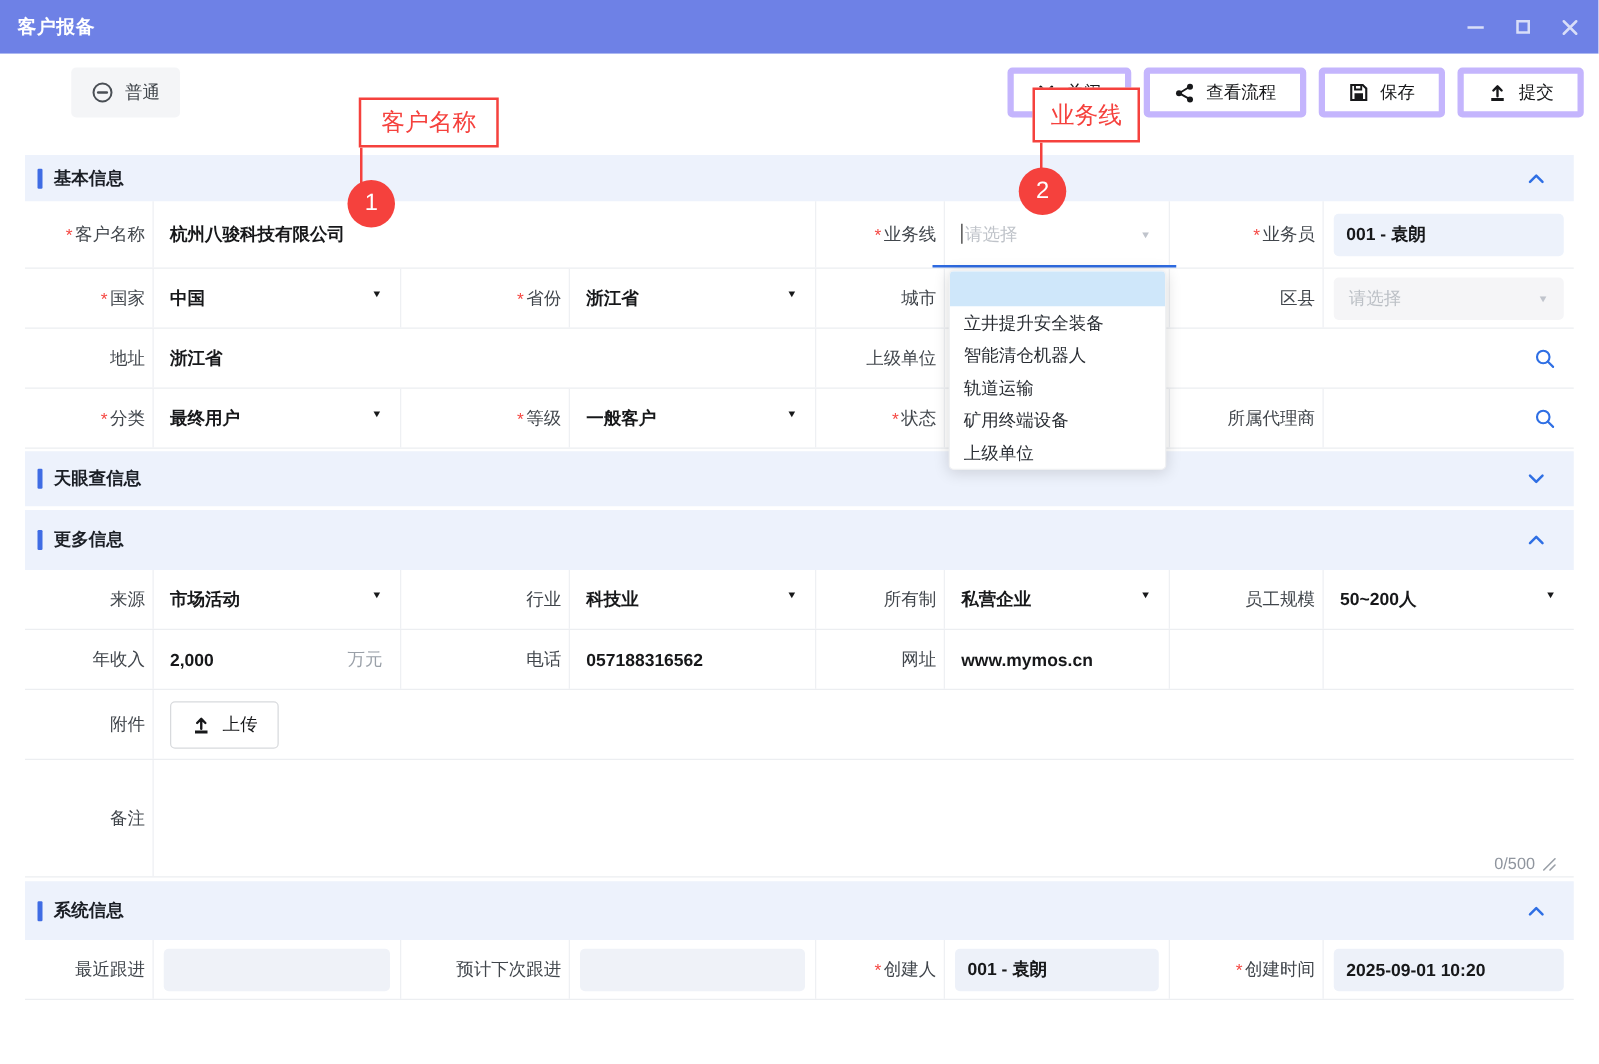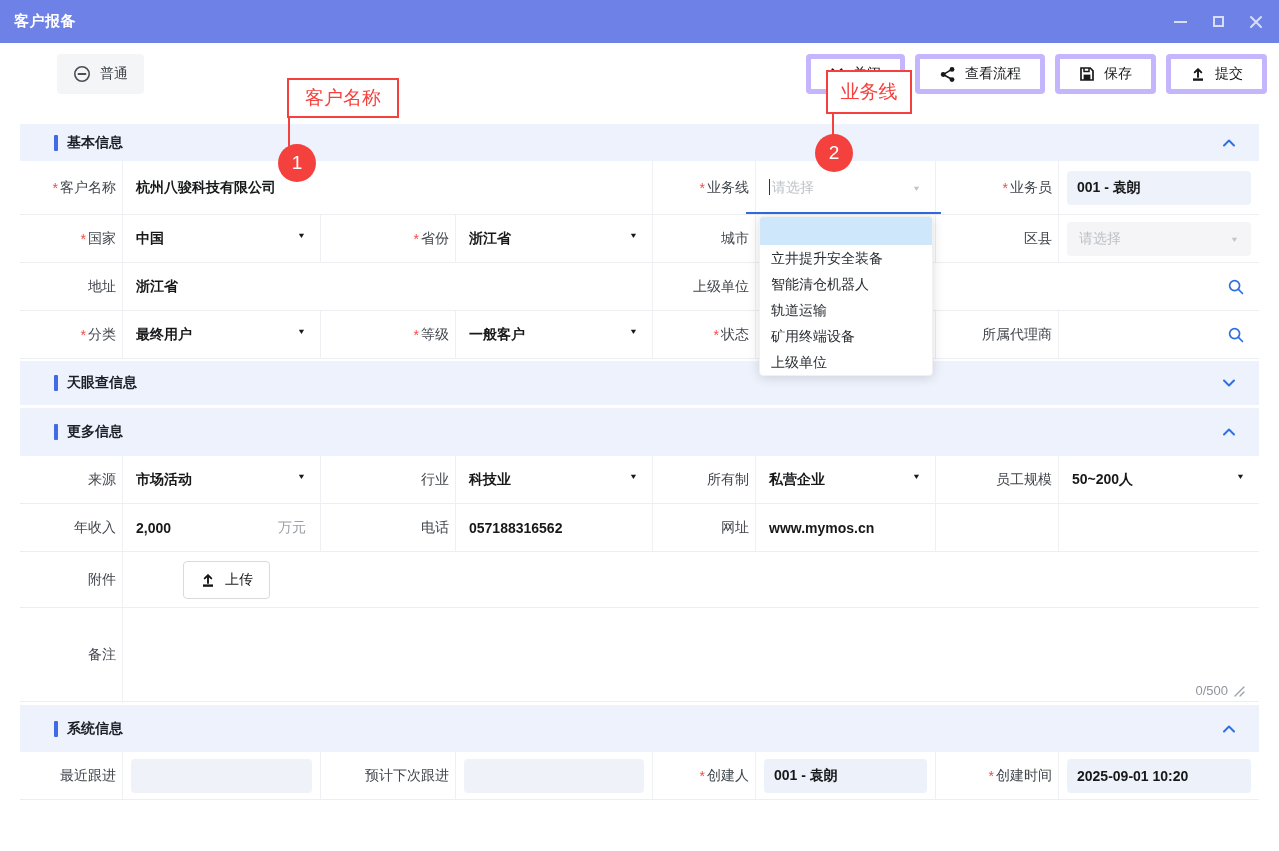--- a/index.html
+++ b/index.html
@@ -15,36 +15,36 @@
   .wc-max i { display:block; width:11px; height:11px; border:2px solid #d9def8; }
 
   
   .toolbar { position:absolute; left:0; top:43px; width:100%; height:70px; background:#fff; }
   .chip { position:absolute; left:57px; top:11px; height:40px; background:#f4f5f7; border-radius:4px; display:flex; align-items:center; gap:9px; padding:0 16px; color:#3f444a; font-size:14px; }
   .tb-buttons { position:absolute; right:12px; top:11px; display:flex; gap:10px; }
   .tb-btn { height:40px; background:#fff; border:5px solid #c4b5fd; border-radius:4px; display:flex; align-items:center; gap:9px; padding:0 19px; font-size:14px; color:#17181a; cursor:pointer; white-space:nowrap; }
 
   
   .form { position:absolute; left:20px; top:124px; width:1239px; }
-  .sec-h { background:#edf2fc; display:flex; align-items:center;padding-left:24px; }
+  .sec-h { background:#edf2fc; display:flex; align-items:center; }
   .sec-h .bar { width:4px; height:16px; background:#3f6ce4; margin-left:10px; border-radius:1px; }
   .sec-h .t { margin-left:9px; font-weight:bold; font-size:14px; color:#1b1f26; }
   .sec-h .chev { margin-left:auto; margin-right:22px; cursor:pointer; display:flex; }
   .h37{height:37px} .h44{height:44px} .h48{height:48px} .h47{height:47px}
   .gap2{height:2px} .gap3{height:3px}
 
   .frow { display:grid; grid-template-columns:102px 198px 135px 197px 103px 180px 123px 201px; border-bottom:1px solid #eceef1; }
   .rh54{height:54px} .rh48{height:48px} .rh56{height:56px} .rh94{height:94px}
   .cell { height:100%; display:flex; align-items:center; border-left:1px solid #eef0f3; font-size:14px; min-width:0; }
   .frow > .cell:first-child { border-left:none; }
   .lb { justify-content:flex-end; text-align:right; padding-right:6px; color:#41464c; }
   .req { color:#f54a45; margin-right:2px; }
   .vl { padding-left:13px; font-weight:bold; color:#17181a; }
   .sp3 { grid-column:span 3; }
-  .sp7 { grid-column:span 7;padding-left:47px; }
+  .sp7 { grid-column:span 7; }
 
   .sel { flex:1; display:flex; align-items:flex-start; justify-content:space-between; padding:0 14px 0 13px; font-weight:bold; color:#17181a; cursor:pointer; }
   .arrow { font-size:9px; color:#17181a; transform:scaleY(.85); }
   .arrow.gray { color:#c0c4cc; }
   .sel-open { flex:1; display:flex; align-items:center; justify-content:space-between; padding:0 14px 0 13px; color:#bfc3c9; cursor:pointer; }
   .cursorbar { display:inline-block; width:1px; height:16px; background:#333; margin-right:2px; vertical-align:-3px; }
   .boxsel { flex:1; margin:0 8px; height:34px; background:#f5f5f7; border-radius:4px; display:flex; align-items:center; justify-content:space-between; padding:0 12px; color:#bcc0c6; cursor:pointer; }
   .ibox { flex:1; margin:0 8px; height:34px; background:#edf1f9; border-radius:4px; display:flex; align-items:center; padding:0 10px; font-weight:bold; color:#17181a; }
   .ibox.empty { font-weight:normal; }
   .mag { justify-content:flex-end; padding-right:14px; }

